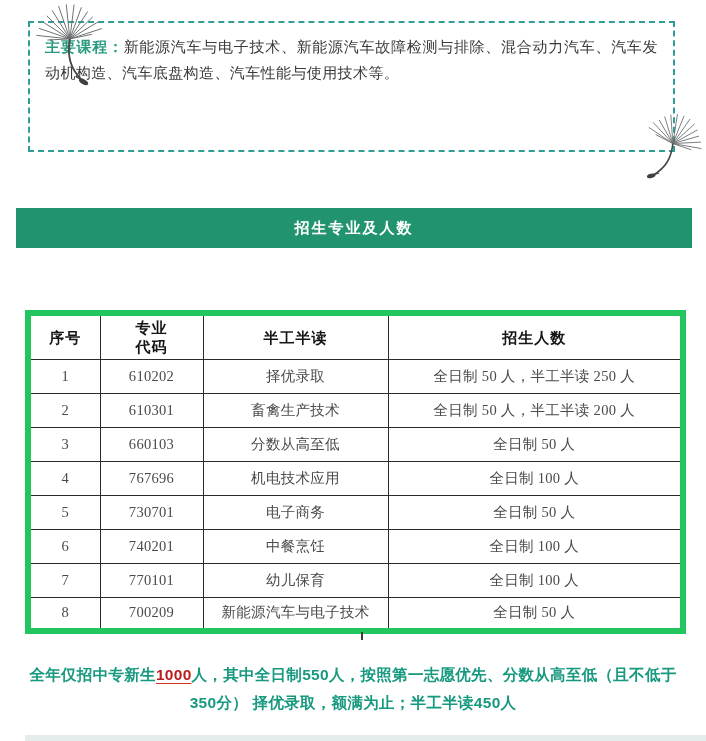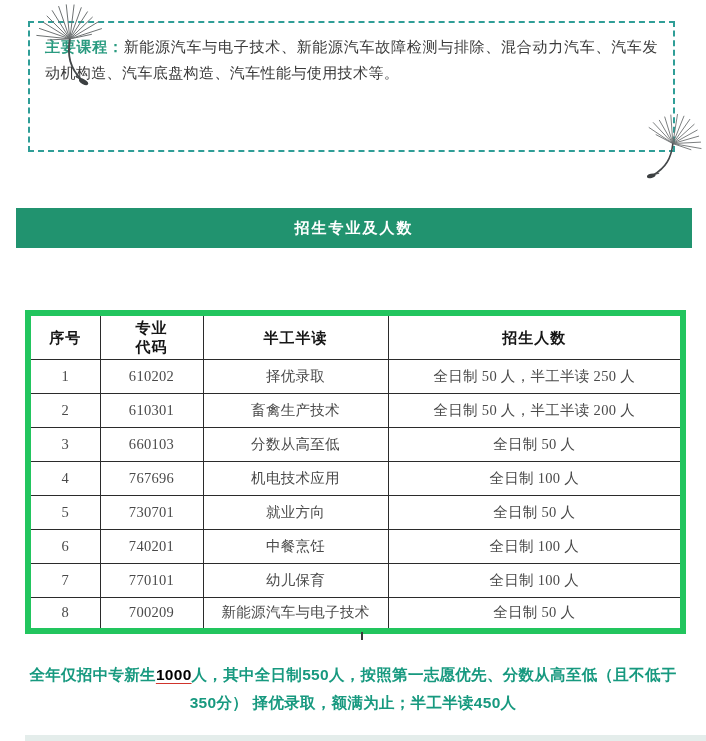--- a/index.html
+++ b/index.html
@@ -109,21 +109,21 @@
     left: 18px; top: 661px;
     width: 670px;
     text-align: center;
     font-size: 15.5px;
     font-weight: bold;
     color: #17997f;
     line-height: 28px;
     letter-spacing: 0.3px;
   }
   .footer-note .hl {
-    color: #000000;
+    color: #b91c1c;
     text-decoration: underline;
     text-decoration-color: #d0342c;
     text-underline-offset: 3px;
   }
 
   
   .bottom-strip {
     position: absolute;
     left: 25px; top: 735px;
     width: 681px; height: 6px;
@@ -226,21 +226,21 @@
       </tr>
       <tr>
         <td>4</td>
         <td>767696</td>
         <td>机电技术应用</td>
         <td>全日制 100 人</td>
       </tr>
       <tr>
         <td>5</td>
         <td>730701</td>
-        <td>就业方向</td>
+        <td>电子商务</td>
         <td>全日制 50 人</td>
       </tr>
       <tr>
         <td>6</td>
         <td>740201</td>
         <td>中餐烹饪</td>
         <td>全日制 100 人</td>
       </tr>
       <tr>
         <td>7</td>

